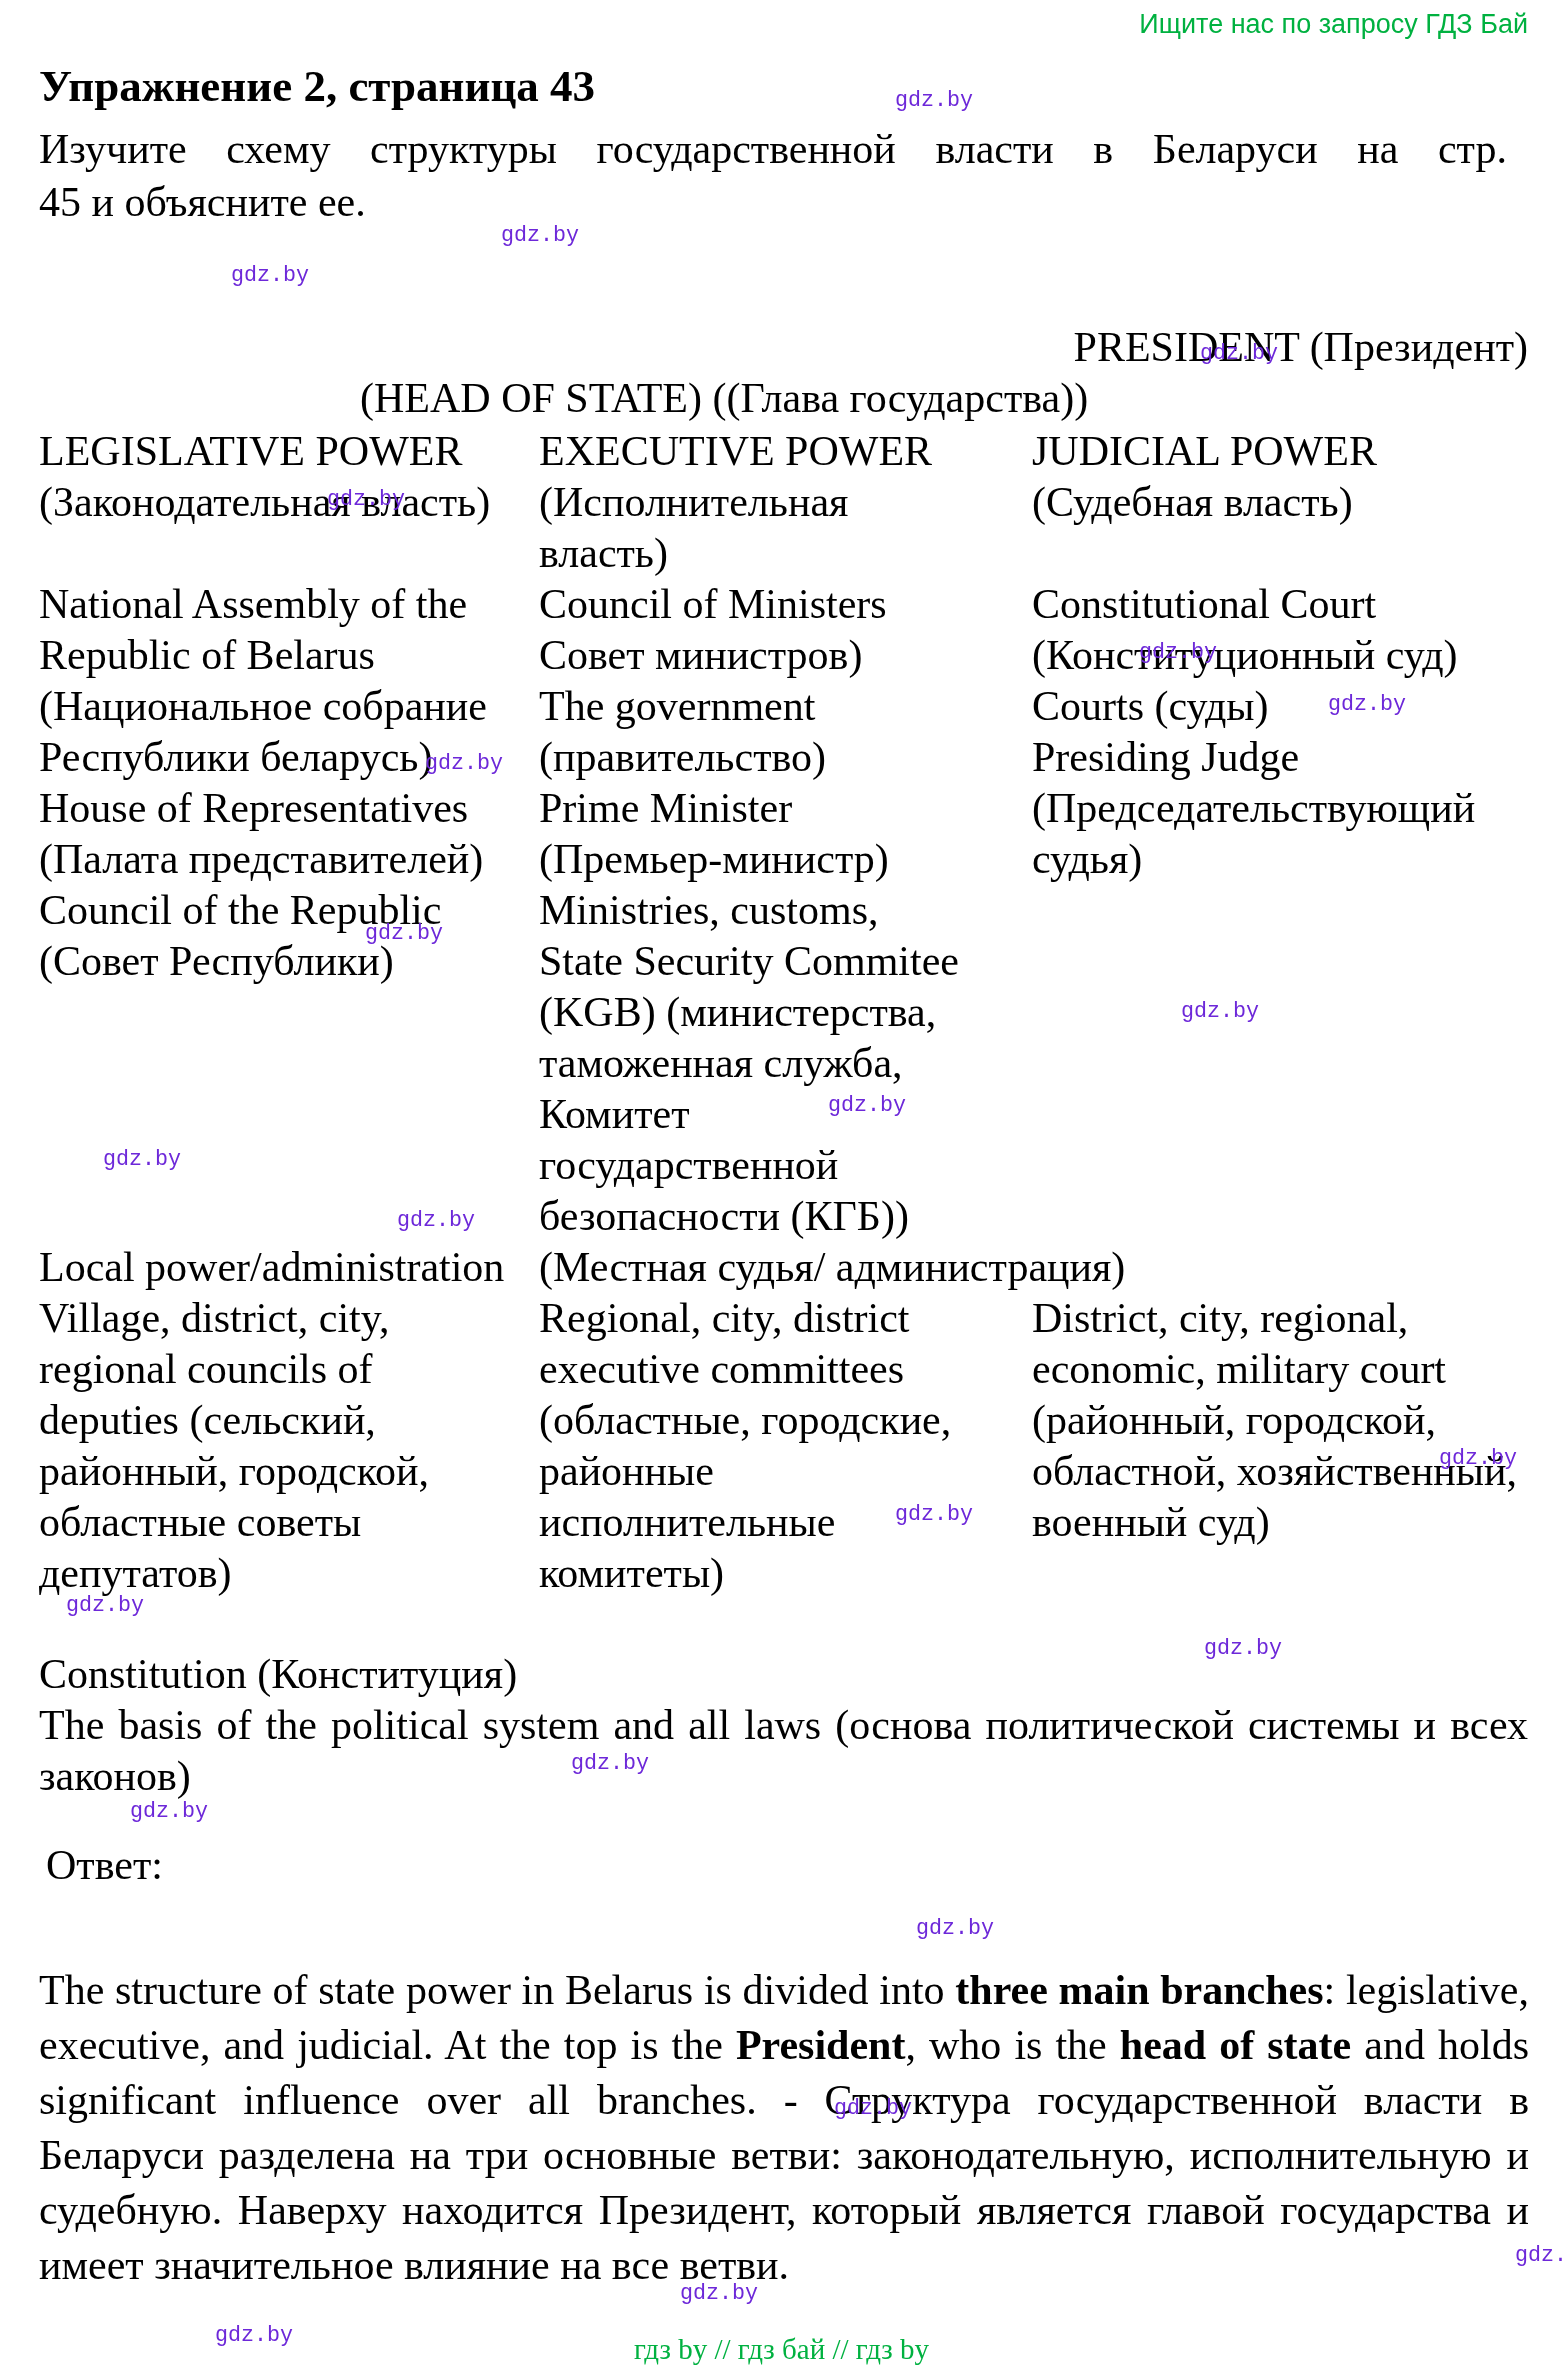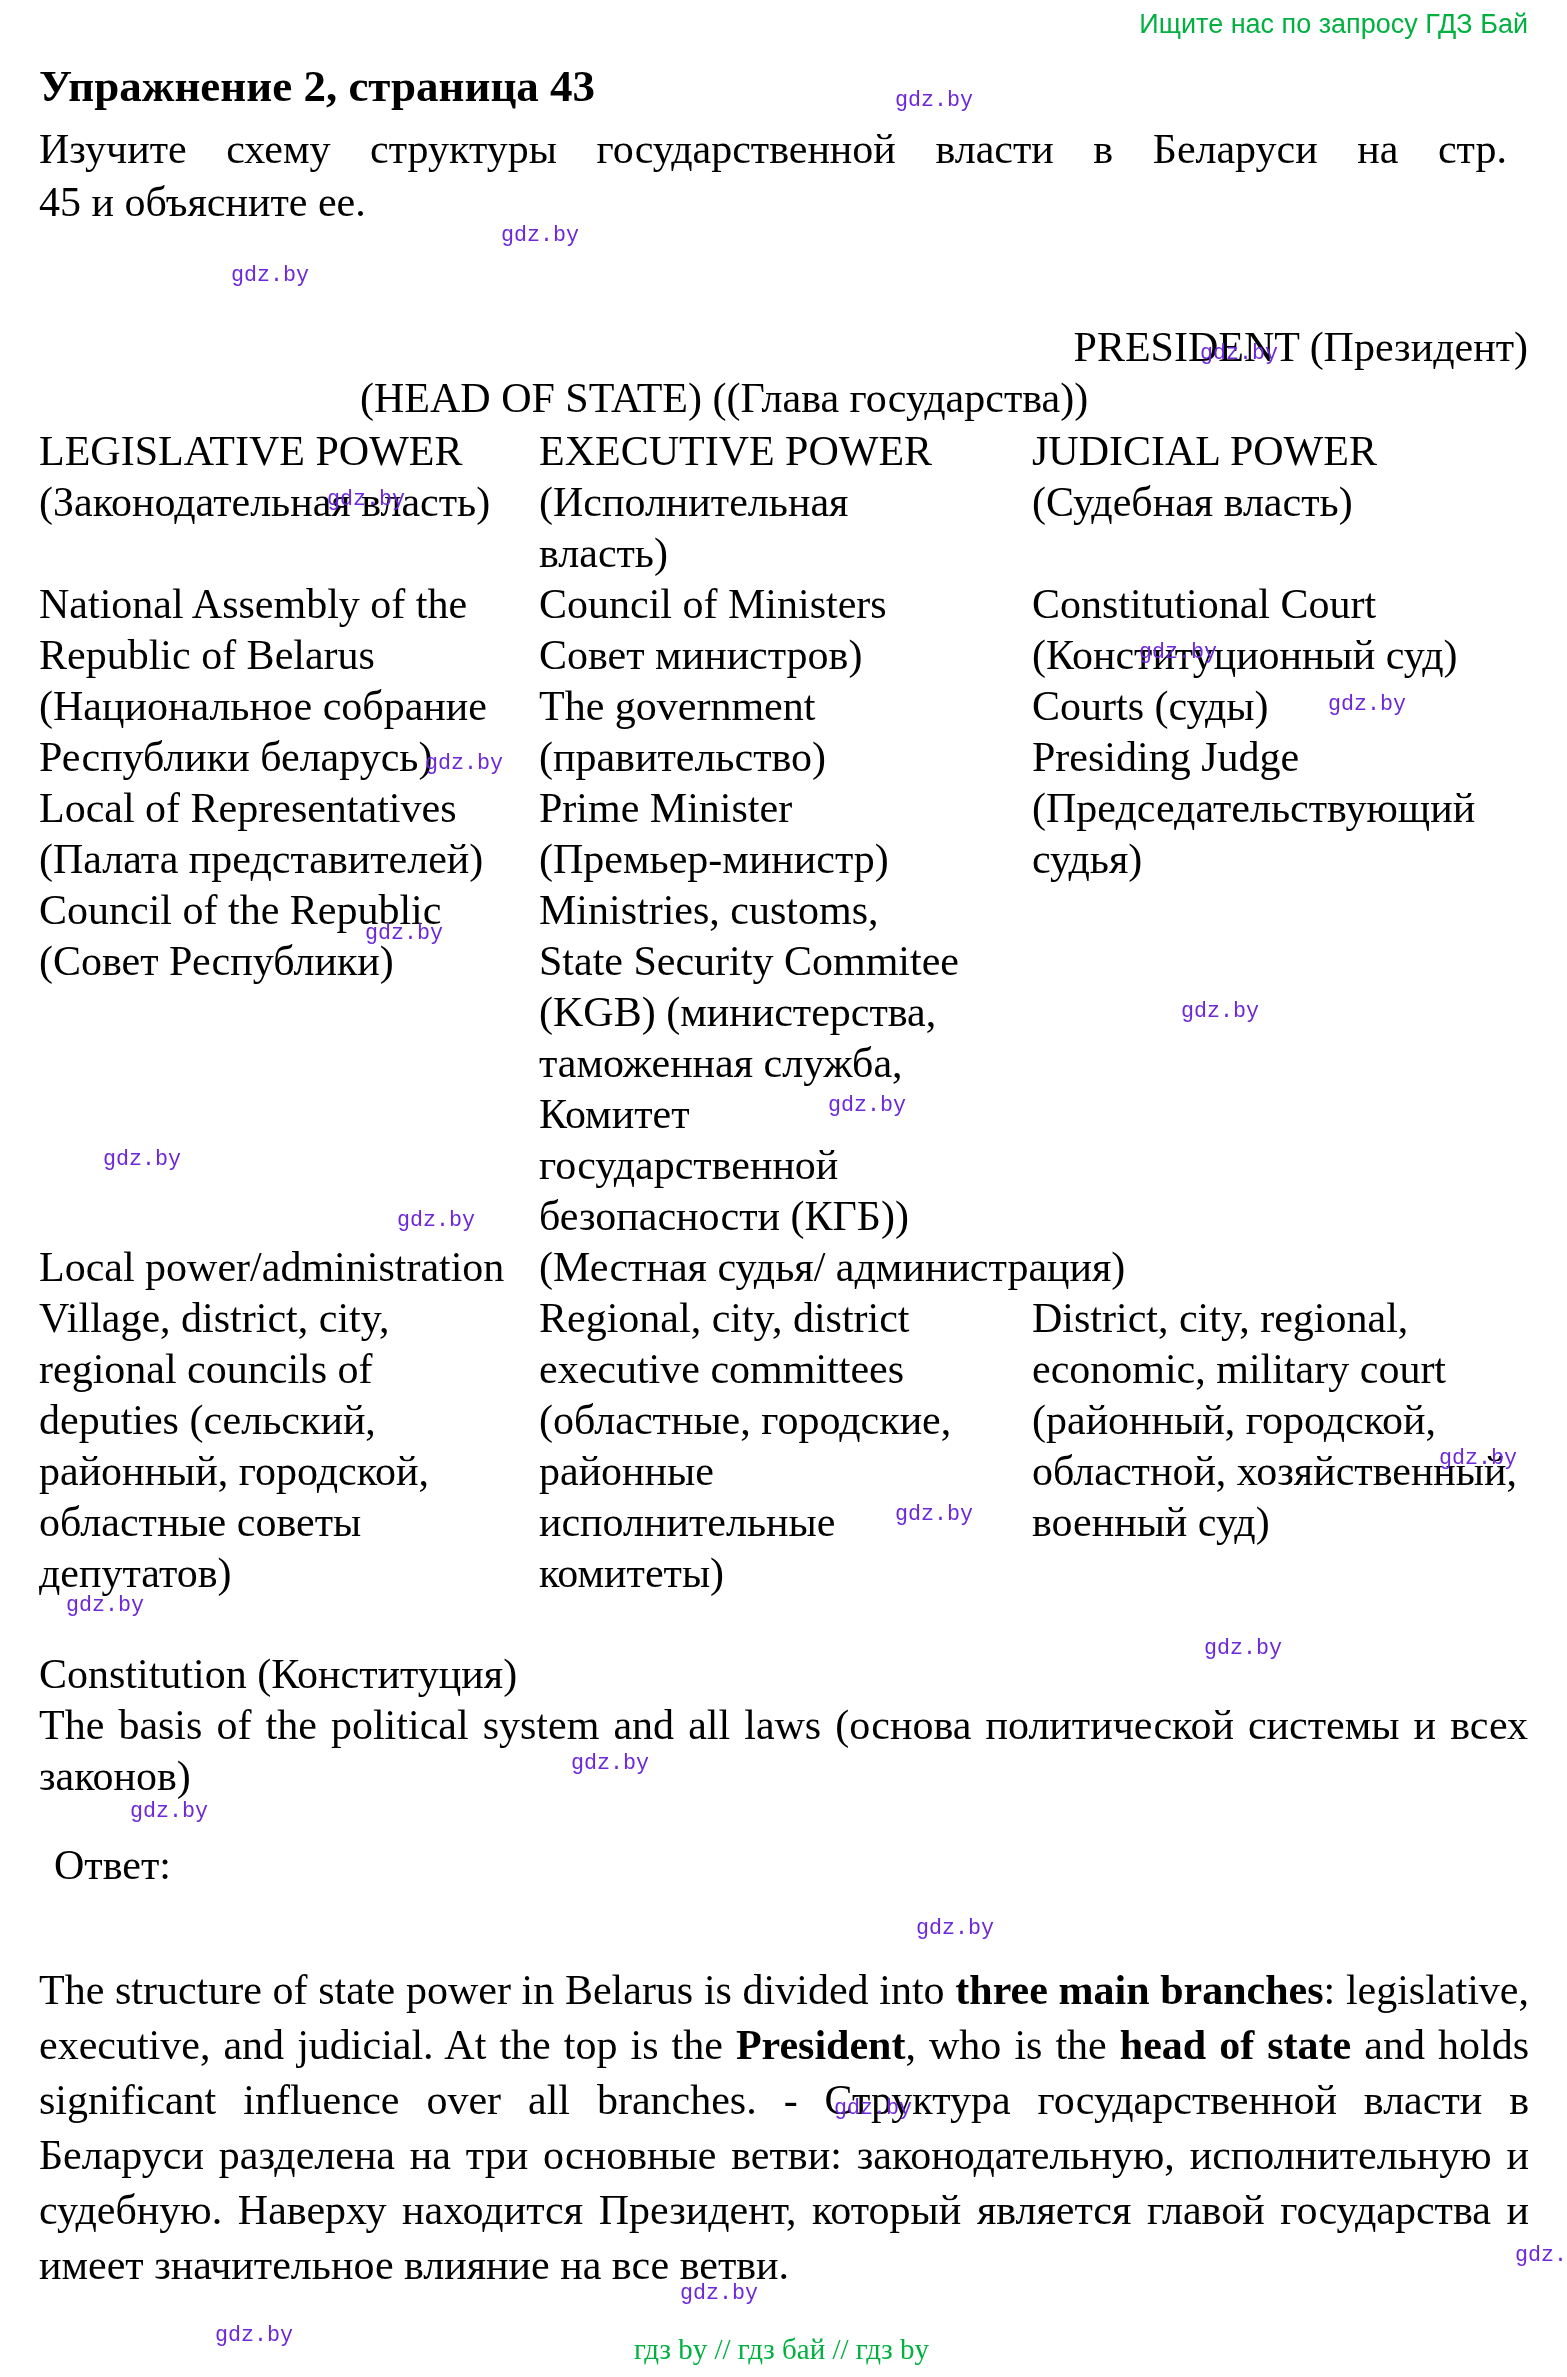--- a/index.html
+++ b/index.html
@@ -73,21 +73,21 @@
   .cell-c1 { padding-right: 24px; }
   .cell-c2 { padding-right: 60px; }
   .cell-c3 { padding-right: 0; }
   .row-full { grid-column: 1 / 4; }
   .local-en { white-space: nowrap; }
   .local-ru { grid-column: 2 / 4; white-space: nowrap; }
   .constitution { margin-top: 50px !important; }
   .basis { text-align: justify; }
   .otvet {
     font-size: 42px;
-    margin: 39px 0 0 15px;
+    margin: 39px 0 0 7px;
   }
   .answer {
     font-size: 42px;
     line-height: 55px;
     text-align: justify;
     width: 1490px;
     margin: 74px 0 0 0;
   }
   .b { font-weight: bold; }
   .wm {
@@ -121,21 +121,21 @@
         </div>
       <div class="cell-c2">
           <p>EXECUTIVE POWER (Исполнительная власть)</p>
         </div>
       <div class="cell-c3">
           <p>JUDICIAL POWER (Судебная власть)</p>
         </div>
 
       <div class="cell-c1">
         <p>National Assembly of the Republic of Belarus (Национальное собрание Республики беларусь)</p>
-        <p>Local of Representatives (Палата представителей)</p>
+        <p>House of Representatives (Палата представителей)</p>
         <p>Council of the Republic (Совет Республики)</p>
       </div>
       <div class="cell-c2">
         <p>Council of Ministers Совет министров)</p>
         <p>The government (правительство)</p>
         <p>Prime Minister (Премьер-министр)</p>
         <p>Ministries, customs, State Security Commitee (KGB) (министерства, таможенная служба, Комитет государственной безопасности (КГБ))</p>
       </div>
       <div class="cell-c3">
         <p>Constitutional Court (Конституционный суд)</p>

